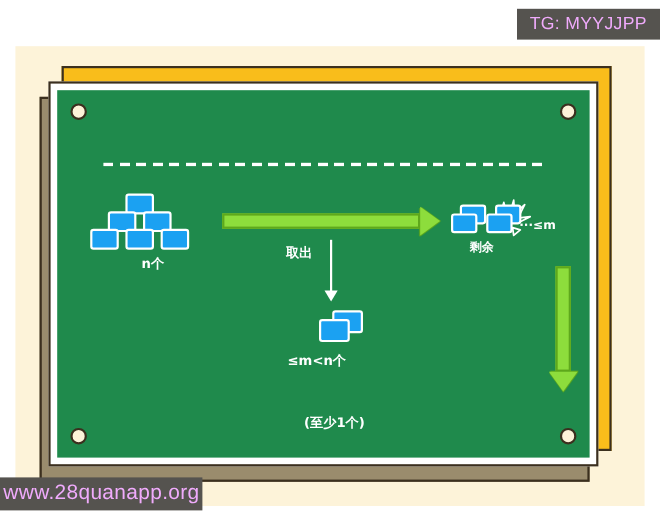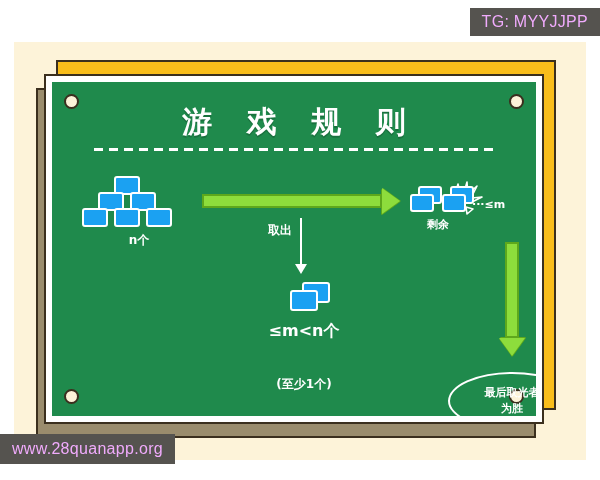--- a/index.html
+++ b/index.html
@@ -31,22 +31,22 @@
     top: 8px;
     right: 0px;
     height: 28px;
     padding: 0 12px;
     font-size: 16px;
   }
   #site-badge {
     left: 0px;
     bottom: 16px;
     height: 30px;
-    padding: 0 12px;
-    font-size: 16px;
+    padding: 0 3px;
+    font-size: 19px;
   }
 
   
   #poster {
     position: absolute;
     left: 14px;
     top: 42px;
     width: 572px;
     height: 418px;
     background: #fdf3d9;
@@ -246,21 +246,20 @@
     <div id="frame-yellow"></div>
     <div id="frame-white"></div>
 
     <div id="board">
 
       <div class="screw tl"></div>
       <div class="screw tr"></div>
       <div class="screw bl"></div>
       <div class="screw br"></div>
 
-      <div id="title">游 戏 规 则</div>
       <div id="title-rule"></div>
 
       <svg id="title-spark" viewBox="0 0 44 42">
         <g fill="#1f8a4c" stroke="#ffffff" stroke-width="1.6" stroke-linejoin="round">
           <path d="M14 4 L17 17 L11 15 Z"></path>
           <path d="M23 2 L24 17 L19 16 Z"></path>
           <path d="M33 6 L27 18 L24 14 Z"></path>
           <path d="M38 17 L28 22 L28 18 Z"></path>
           <path d="M22 27 L29 29 L23 34 Z"></path>
         </g>
@@ -278,51 +277,47 @@
         <div class="card" style="left:94px; top:126px; width:26px; height:19px;"></div>
         <div class="btext" style="left:42px; top:150px; width:90px; font-size:12px;">n个</div>
       </div>
 
       <div>
         <div class="harrow-body" style="left:150px; top:112px; width:180px; height:14px;"></div>
         <div class="harrow-head" style="left:330px; top:106px;"></div>
       </div>
 
       <div>
-        <div class="btext" style="left:196px; top:140px; width:64px; font-size:12px;">取出</div>
+        <div class="btext" style="left:188px; top:140px; width:64px; font-size:12px;">取出</div>
 
         <div class="thin-arrow-line" style="left:248px; top:136px; height:48px;"></div>
         <div class="thin-arrow-head" style="left:243px; top:182px;"></div>
 
         <div class="card" style="left:250px; top:200px; width:28px; height:21px;"></div>
         <div class="card" style="left:238px; top:208px; width:28px; height:21px;"></div>
 
-        <div class="btext" style="left:198px; top:238px; width:108px; font-size:16px;">≤m&lt;n个</div>
+        <div class="btext" style="left:182px; top:238px; width:108px; font-size:12px;">≤m&lt;n个</div>
         <div class="btext" style="left:198px; top:254px; width:108px; font-size:12px;margin-top:40px;">(至少1个)</div>
       </div>
 
       <div>
         <div class="card" style="left:366px; top:104px; width:24px; height:18px;"></div>
         <div class="card" style="left:358px; top:112px; width:24px; height:18px;"></div>
         <div class="card" style="left:398px; top:104px; width:24px; height:18px;"></div>
         <div class="card" style="left:390px; top:112px; width:24px; height:18px;"></div>
 
         <div class="btext" style="left:420px; top:116px; width:70px; font-size:11px; text-align:left;">···≤m</div>
         <div class="btext" style="left:356px; top:136px; width:60px; font-size:11px;">剩余</div>
       </div>
 
       <div>
         <div class="varrow-body" style="left:453px; top:160px; width:14px; height:96px;"></div>
         <div class="varrow-head" style="left:447px; top:256px;"></div>
       </div>
 
-      <div id="result-ellipse">
-        <div class="line">最后取光者</div>
-        <div class="line">为胜</div>
-      </div>
 
     </div>
   </div>
 </div>
 
 <div class="badge" id="tg-badge">TG: MYYJJPP</div>
 
 <div class="badge" id="site-badge">www.28quanapp.org</div>
 
 </body></html>

